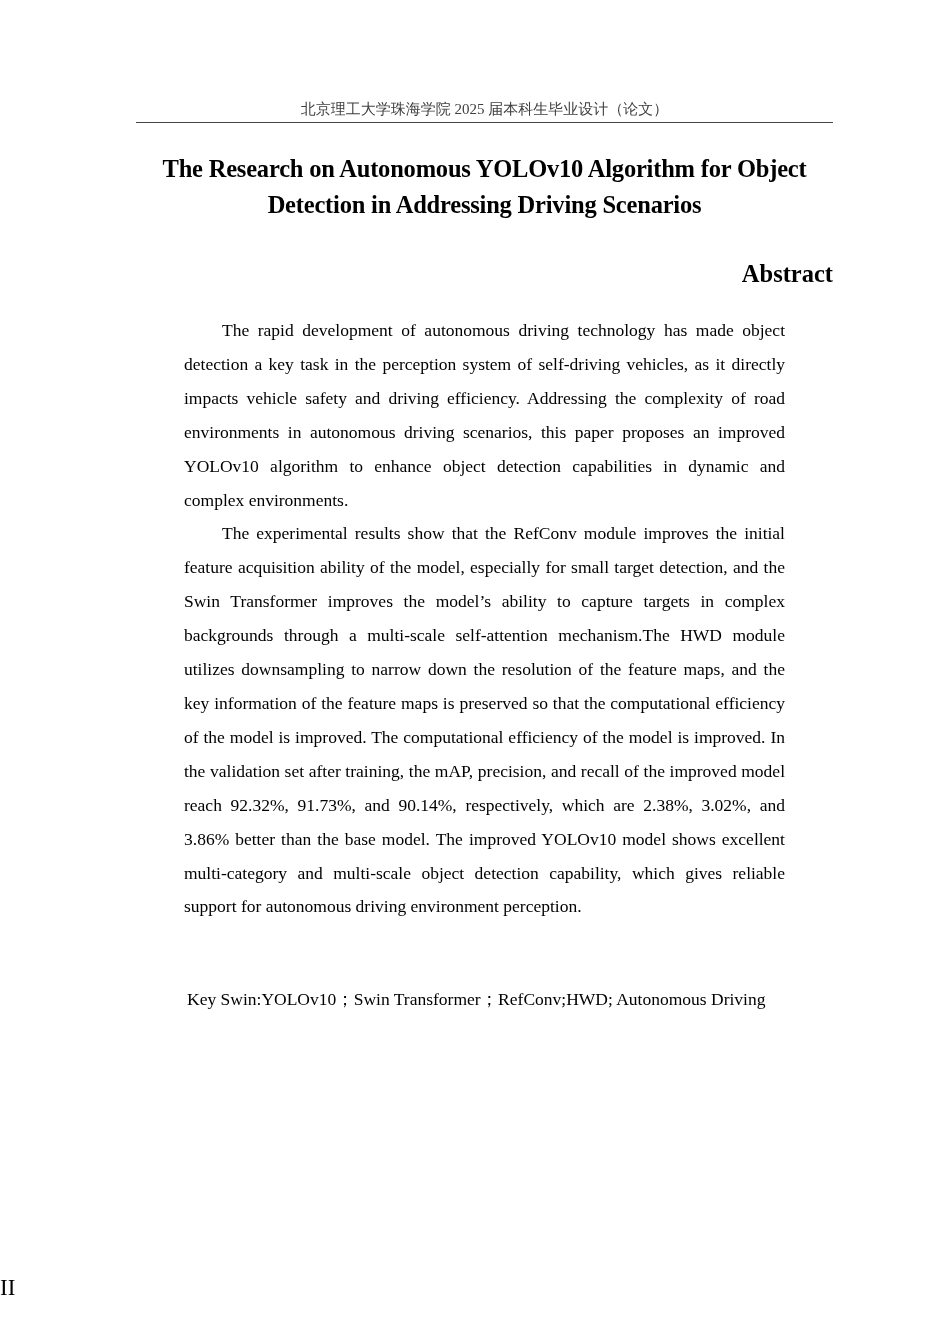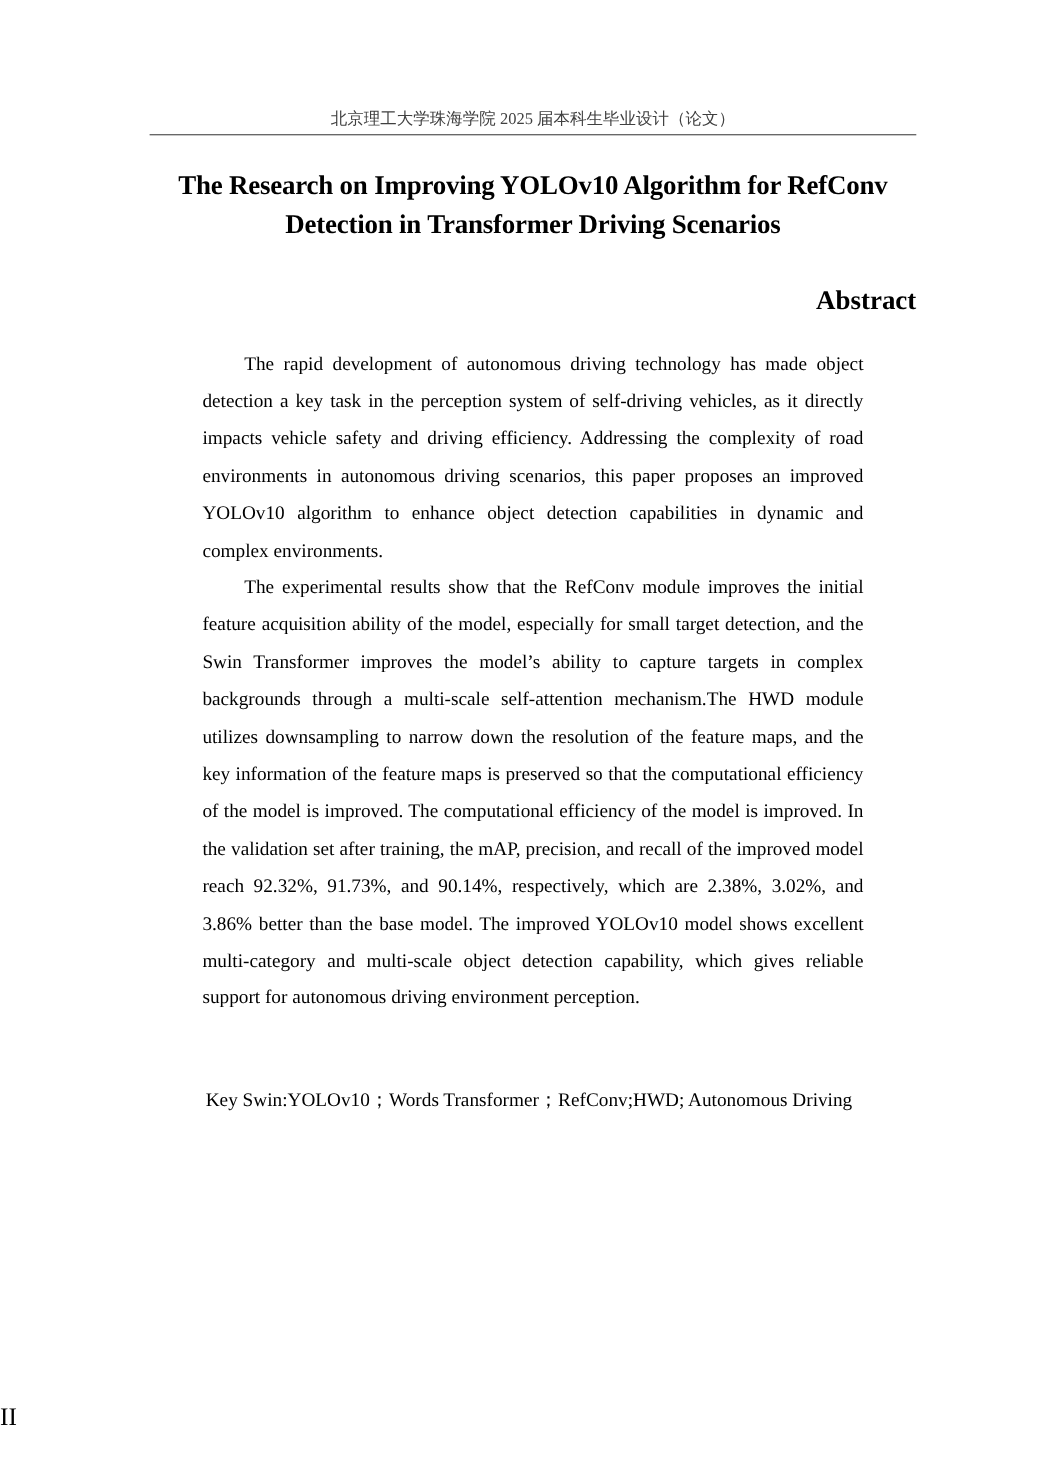--- a/index.html
+++ b/index.html
@@ -24,28 +24,28 @@
   .page-number { position: absolute; left: 0; top: 1257px; width: 950px;
          text-align: left; font-size: 23px; line-height: 22px; margin-top: 20px; }
 </style>
 </head>
 <body>
 
 <div class="running-header">北京理工大学珠海学院 2025 届本科生毕业设计（论文）</div>
 <div class="header-rule"></div>
 
 <div class="title">
-  <span>The Research on Improving YOLOv10 Algorithm for RefConv</span>
-  <span>Detection in Transformer Driving Scenarios</span>
+  <span>The Research on Autonomous YOLOv10 Algorithm for Object</span>
+  <span>Detection in Addressing Driving Scenarios</span>
 </div>
 
 <div class="abstract-heading">Abstract</div>
 
 <div class="body">
   <p>The rapid development of autonomous driving technology has made object detection a key task in the perception system of self-driving vehicles, as it directly impacts vehicle safety and driving efficiency.  Addressing the complexity of road environments in autonomous driving scenarios, this paper proposes an improved YOLOv10 algorithm to enhance object detection capabilities in dynamic and complex environments.</p>
   <p>The experimental results show that the RefConv module improves the initial feature acquisition ability of the model, especially for small target detection, and the Swin Transformer improves the model’s ability to capture targets in complex backgrounds through a multi-scale self-attention mechanism.The HWD module utilizes downsampling to narrow down the resolution of the feature maps, and the key information of the feature maps is preserved so that the computational efficiency of the model is improved.  The computational efficiency of the model is improved.  In the validation set after training, the mAP, precision, and recall of the improved model reach 92.32%, 91.73%, and 90.14%, respectively, which are 2.38%, 3.02%, and 3.86% better than the base model. The improved YOLOv10 model shows excellent multi-category and multi-scale object detection capability, which gives reliable support for autonomous driving environment perception.</p>
 </div>
 
 <div class="keywords">
-  <span class="kw-label">Key Swin:</span><span>YOLOv10；Words Transformer；RefConv;HWD; Autonomous Driving</span>
+  <span class="kw-label">Key Swin:</span><span>YOLOv10；Swin Transformer；RefConv;HWD; Autonomous Driving</span>
 </div>
 
 <div class="page-number">II</div>
 
 </body></html>

